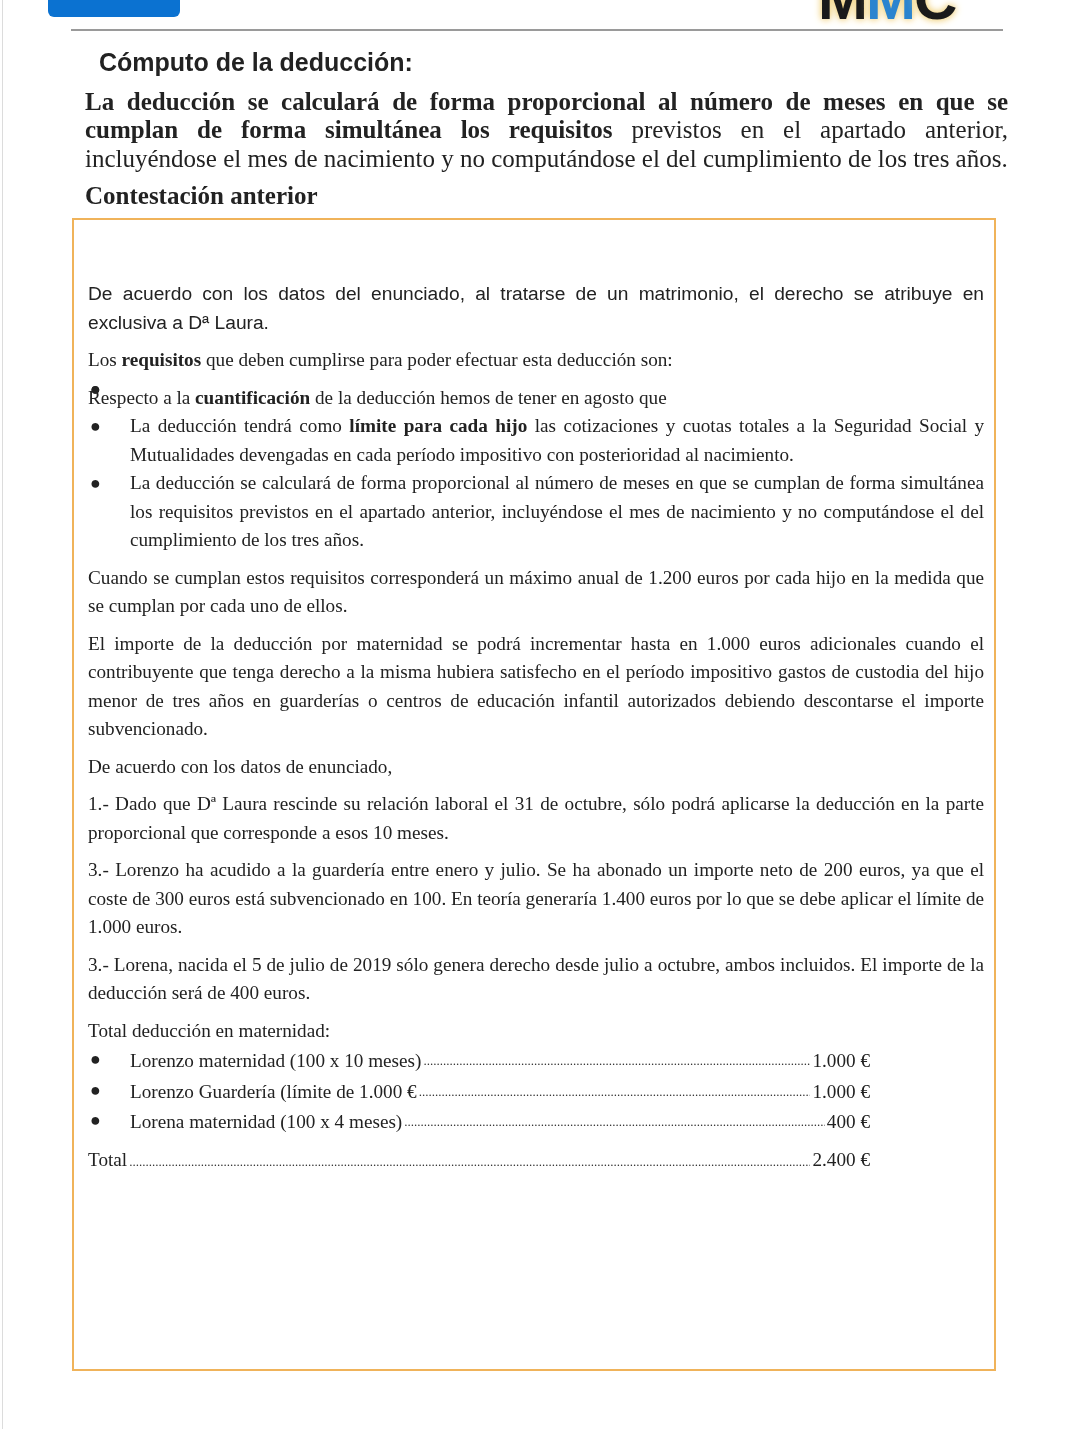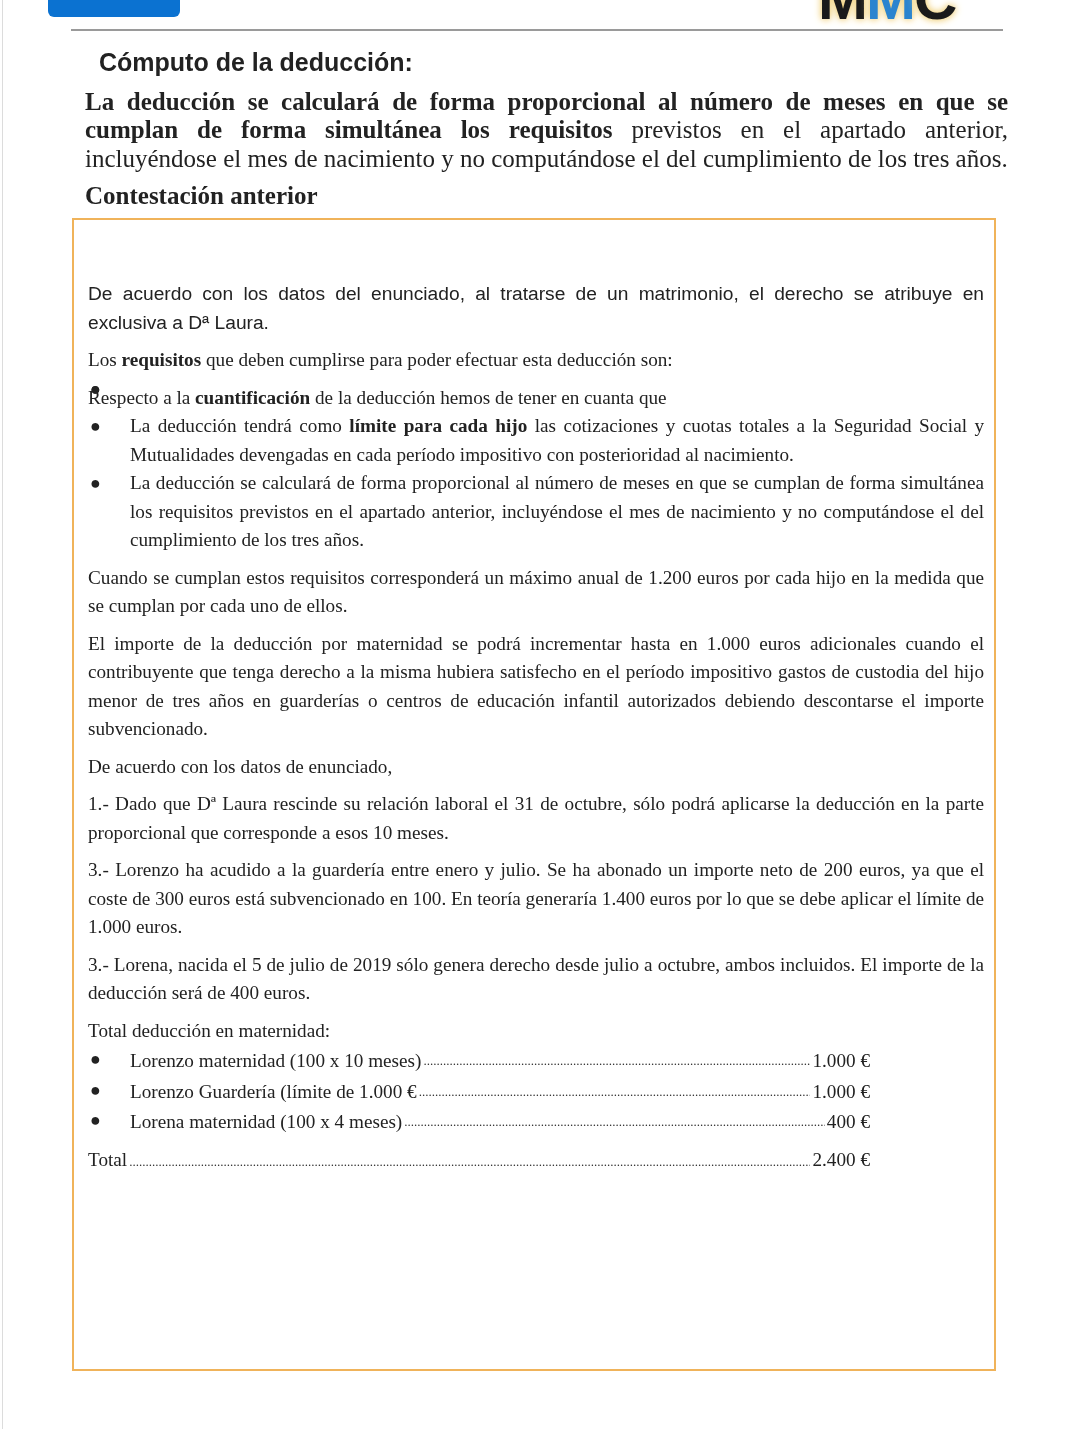--- a/index.html
+++ b/index.html
@@ -51,21 +51,21 @@
 
 <div class="box">
   <div class="box-inner">
     <p class="p">De acuerdo con los datos del enunciado, al tratarse de un matrimonio, el derecho se atribuye en exclusiva a Dª Laura.</p>
     <p class="p mt">
       <span>Los </span><b>requisitos</b><span> que deben cumplirse para poder efectuar esta deducción son:</span>
     </p>
     <p class="bl mt"><span class="dot">●</span></p>
     <p class="bl mt"><span class="dot">●</span></p>
     <p class="p mt">
-      <span>Respecto a la </span><b>cuantificación</b><span> de la deducción hemos de tener en cuanta que</span>
+      <span>Respecto a la </span><b>cuantificación</b><span> de la deducción hemos de tener en agosto que</span>
     </p>
     <p class="bl mt"><span class="dot">●</span><span>La deducción tendrá como </span><b>límite para cada hijo</b><span> las cotizaciones y cuotas totales a la Seguridad Social y Mutualidades devengadas en cada período impositivo con posterioridad al nacimiento.</span></p>
     <p class="bl mt"><span class="dot">●</span><span>La deducción se calculará de forma proporcional al número de meses en que se cumplan de forma simultánea los requisitos previstos en el apartado anterior, incluyéndose el mes de nacimiento y no computándose el del cumplimiento de los tres años.</span></p>
     <p class="p mt">Cuando se cumplan estos requisitos corresponderá un máximo anual de 1.200 euros por cada hijo en la medida que se cumplan por cada uno de ellos.</p>
     <p class="p mt">El importe de la deducción por maternidad se podrá incrementar hasta en 1.000 euros adicionales cuando el contribuyente que tenga derecho a la misma hubiera satisfecho en el período impositivo gastos de custodia del hijo menor de tres años en guarderías o centros de educación infantil autorizados debiendo descontarse el importe subvencionado.</p>
     <p class="p mt">De acuerdo con los datos de enunciado,</p>
     <p class="p mt">1.- Dado que Dª Laura rescinde su relación laboral el 31 de octubre, sólo podrá aplicarse la deducción en la parte proporcional que corresponde a esos 10 meses.</p>
     <p class="p mt">3.- Lorenzo ha acudido a la guardería entre enero y julio. Se ha abonado un importe neto de 200 euros, ya que el coste de 300 euros está subvencionado en 100. En teoría generaría 1.400 euros por lo que se debe aplicar el límite de 1.000 euros.</p>
     <p class="p mt">3.- Lorena, nacida el 5 de julio de 2019 sólo genera derecho desde julio a octubre, ambos incluidos. El importe de la deducción será de 400 euros.</p>
     <p class="p mt">Total deducción en maternidad:</p>

